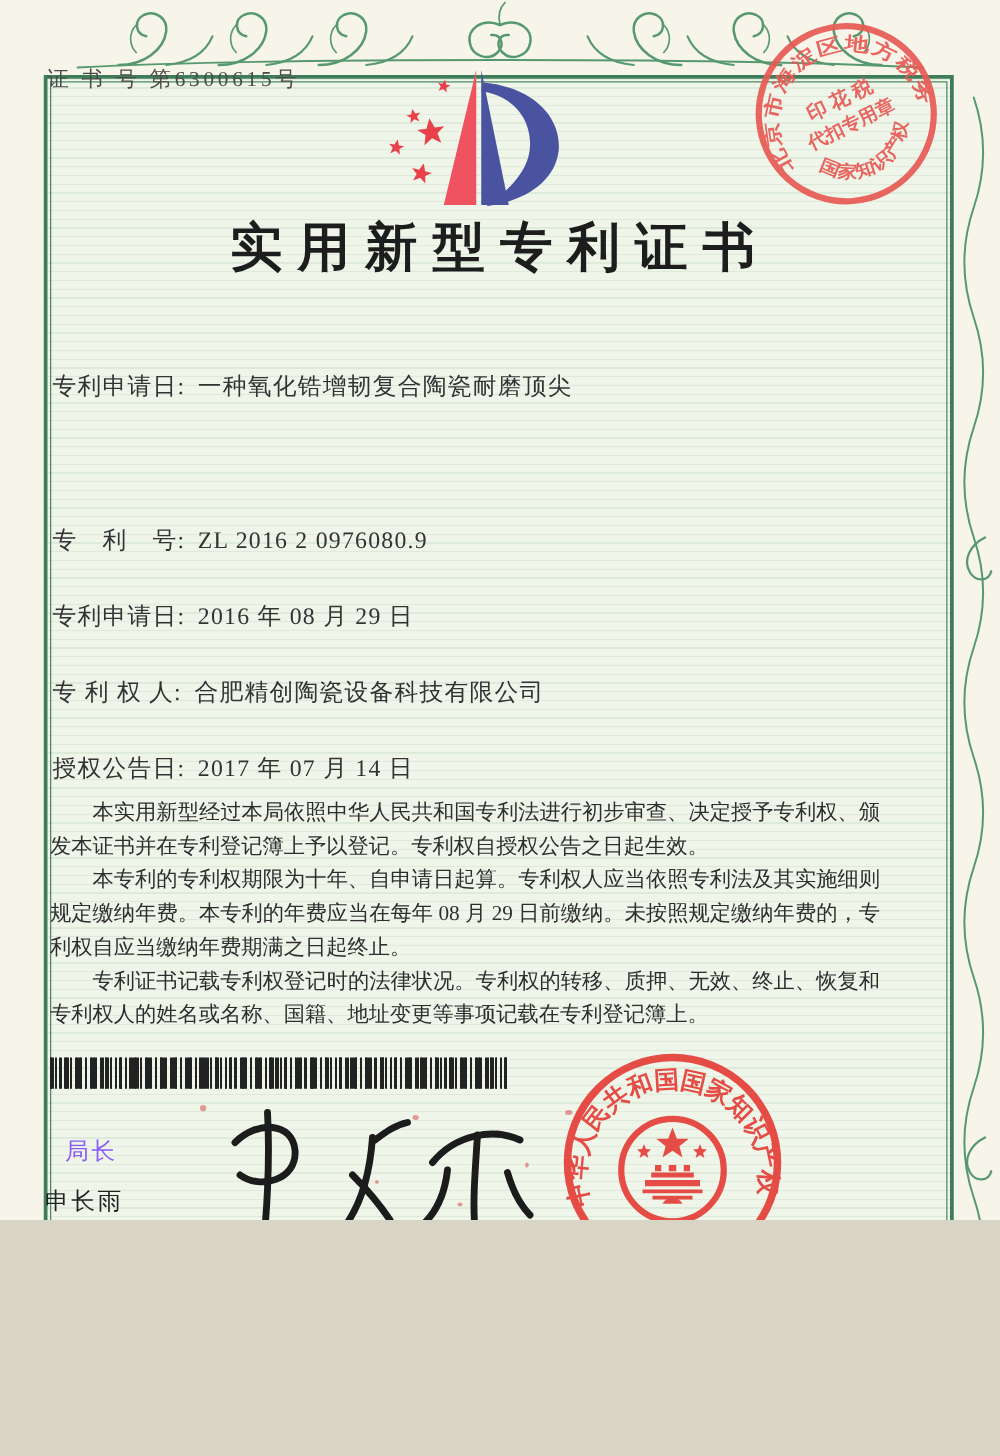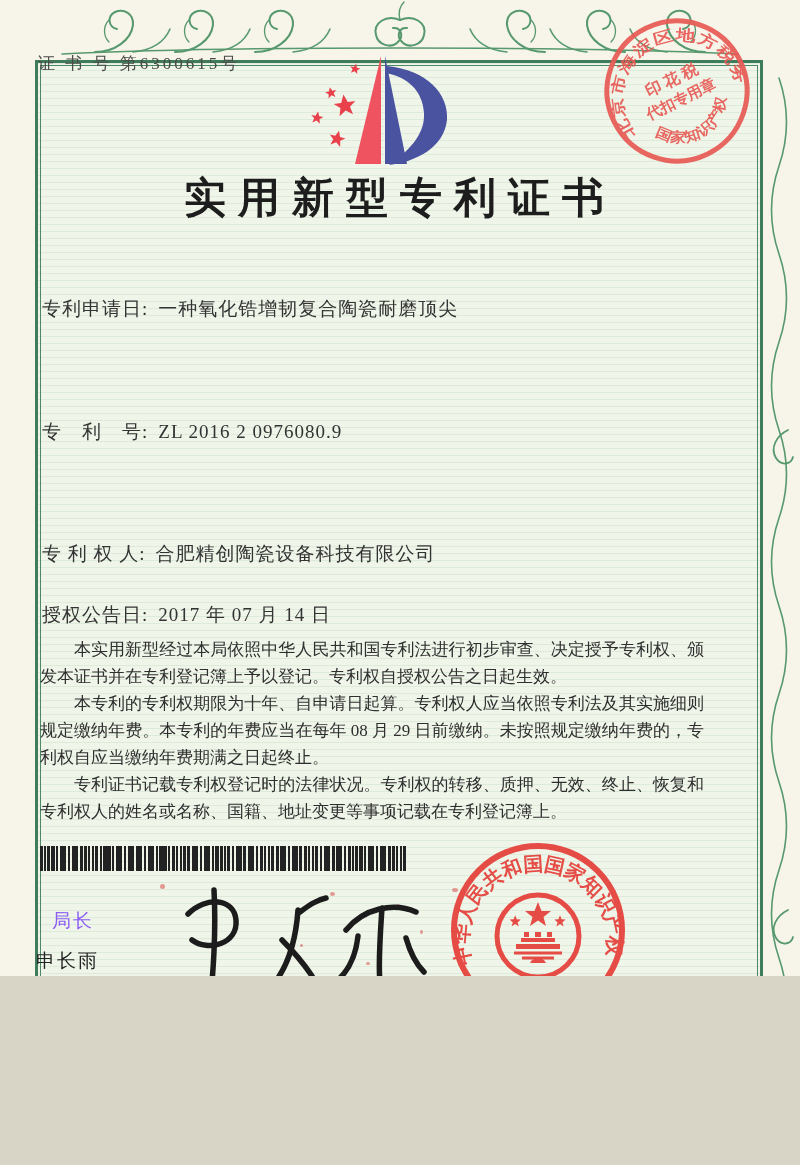--- a/index.html
+++ b/index.html
@@ -118,20 +118,23 @@
   </svg>
 
   <div class="title">实用新型专利证书</div>
 
   <div class="fieldrow" style="top:296px">
     <span class="lab">专利申请日:</span><span>一种氧化锆增韧复合陶瓷耐磨顶尖</span>
   </div>
   <div class="fieldrow" style="top:419px">
     <span class="lab">专　利　号:</span><span>ZL 2016 2 0976080.9</span>
   </div>
+  <div class="fieldrow" style="top:480px">
+    <span class="lab">专利申请日:</span><span>2016 年 08 月 29 日</span>
+  </div>
   <div class="fieldrow" style="top:541px">
     <span class="lab">专 利 权 人:</span><span>合肥精创陶瓷设备科技有限公司</span>
   </div>
   <div class="fieldrow" style="top:602px">
     <span class="lab">授权公告日:</span><span>2017 年 07 月 14 日</span>
   </div>
 
   <div class="paras">
     <p>本实用新型经过本局依照中华人民共和国专利法进行初步审查、决定授予专利权、颁发本证书并在专利登记簿上予以登记。专利权自授权公告之日起生效。</p>
     <p>本专利的专利权期限为十年、自申请日起算。专利权人应当依照专利法及其实施细则规定缴纳年费。本专利的年费应当在每年 08 月 29 日前缴纳。未按照规定缴纳年费的，专利权自应当缴纳年费期满之日起终止。</p>

